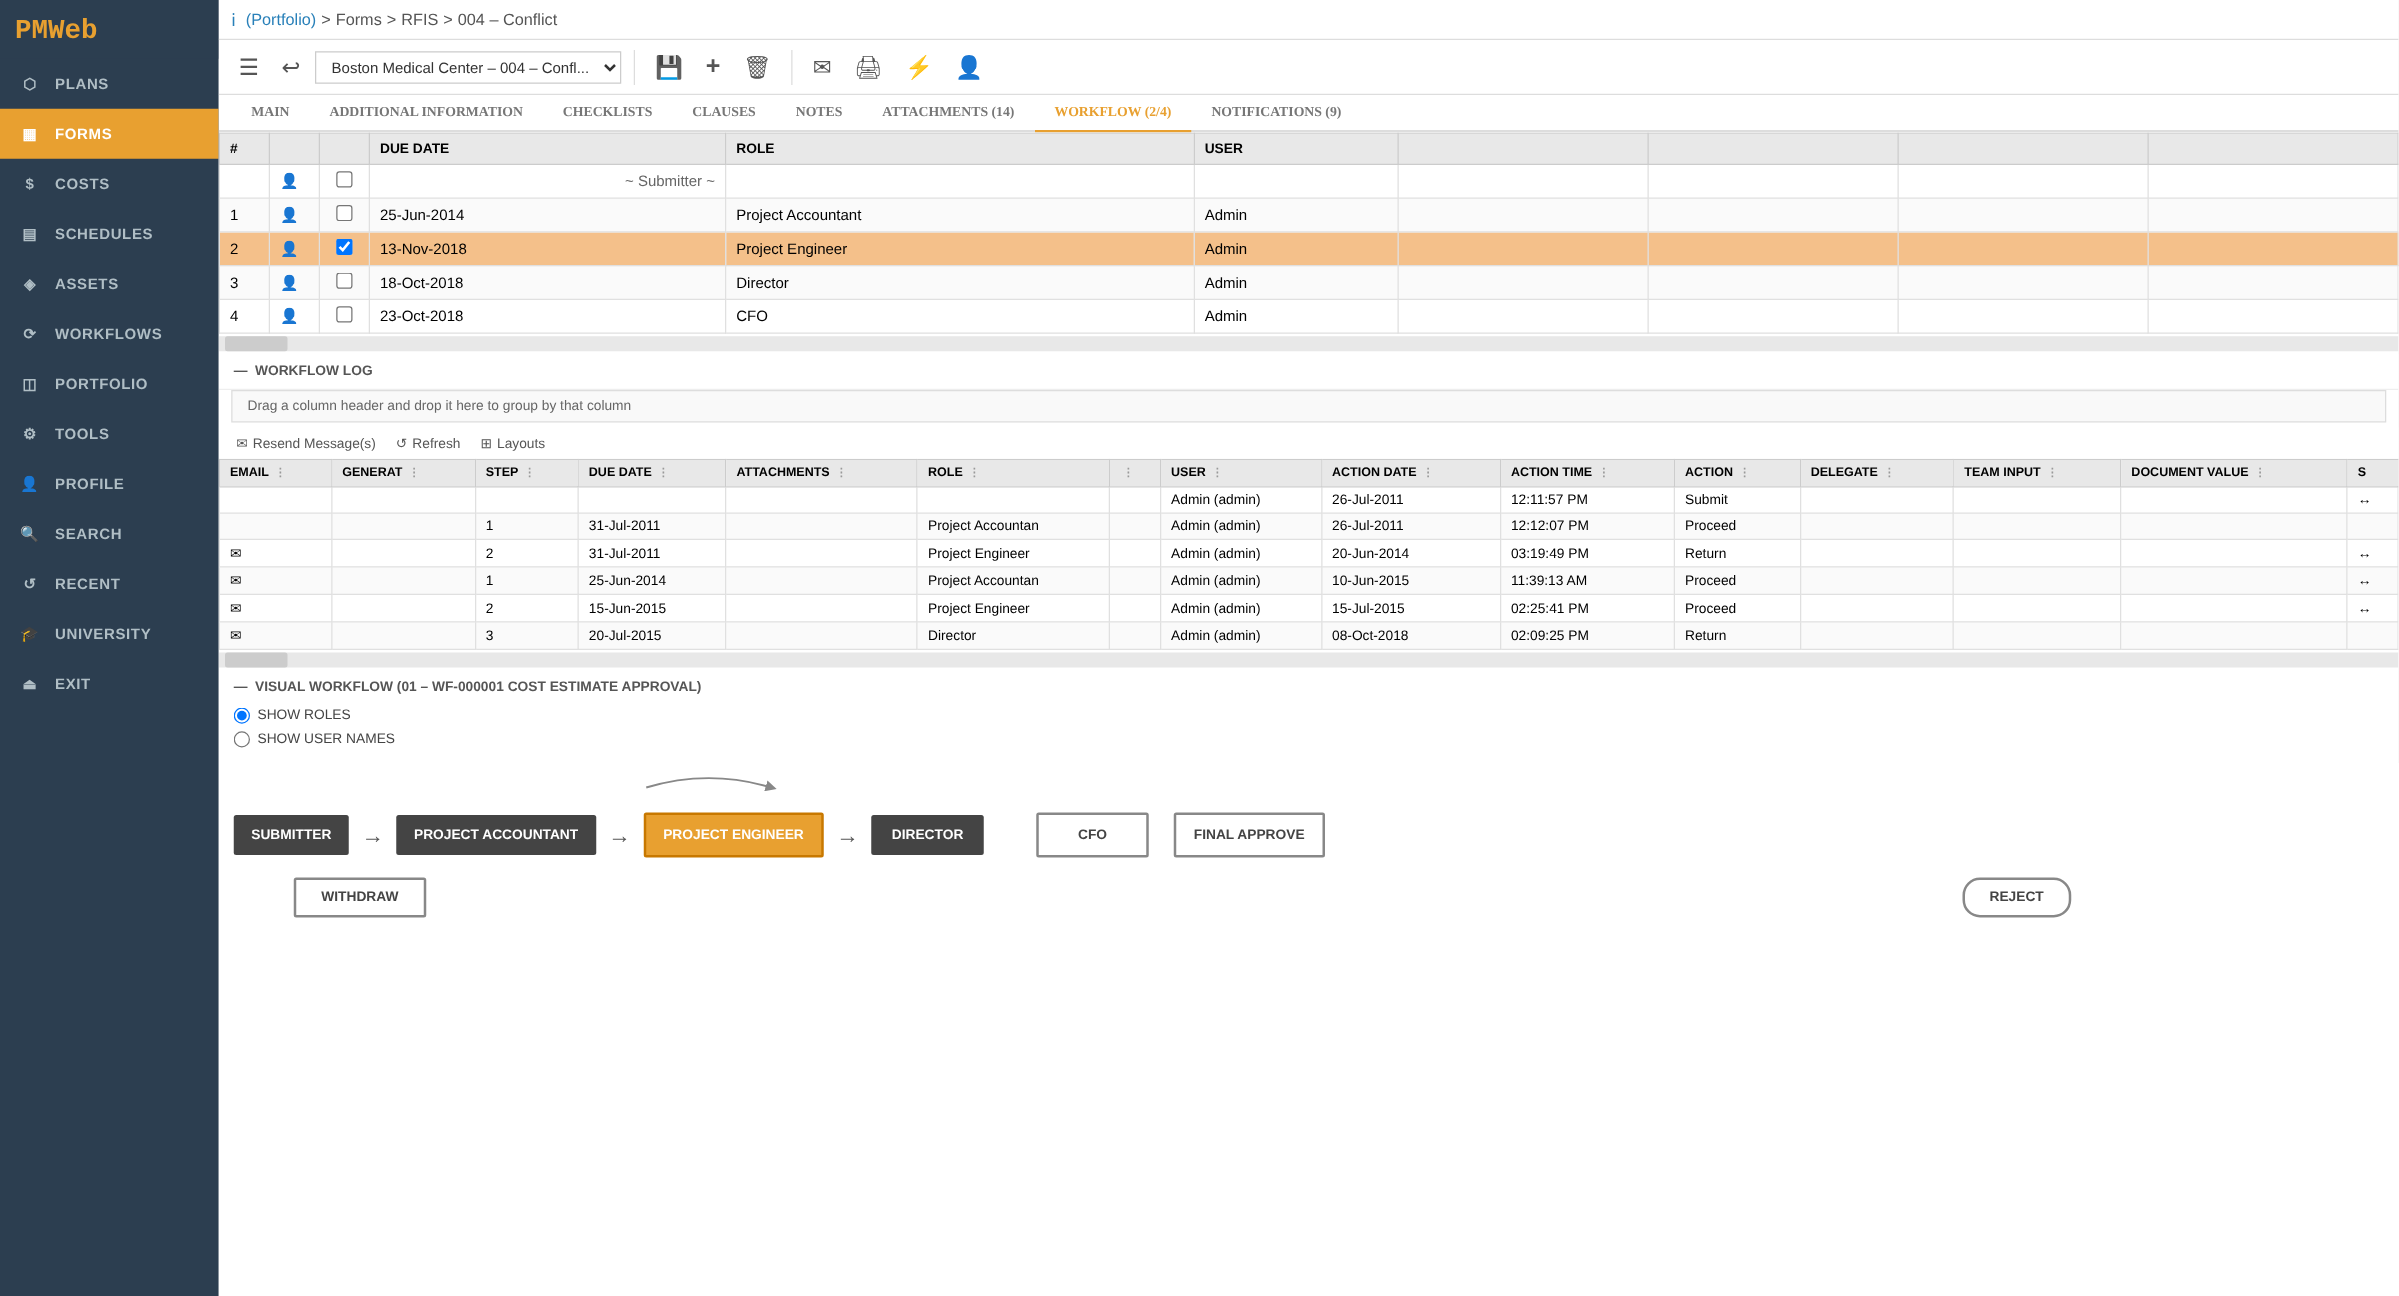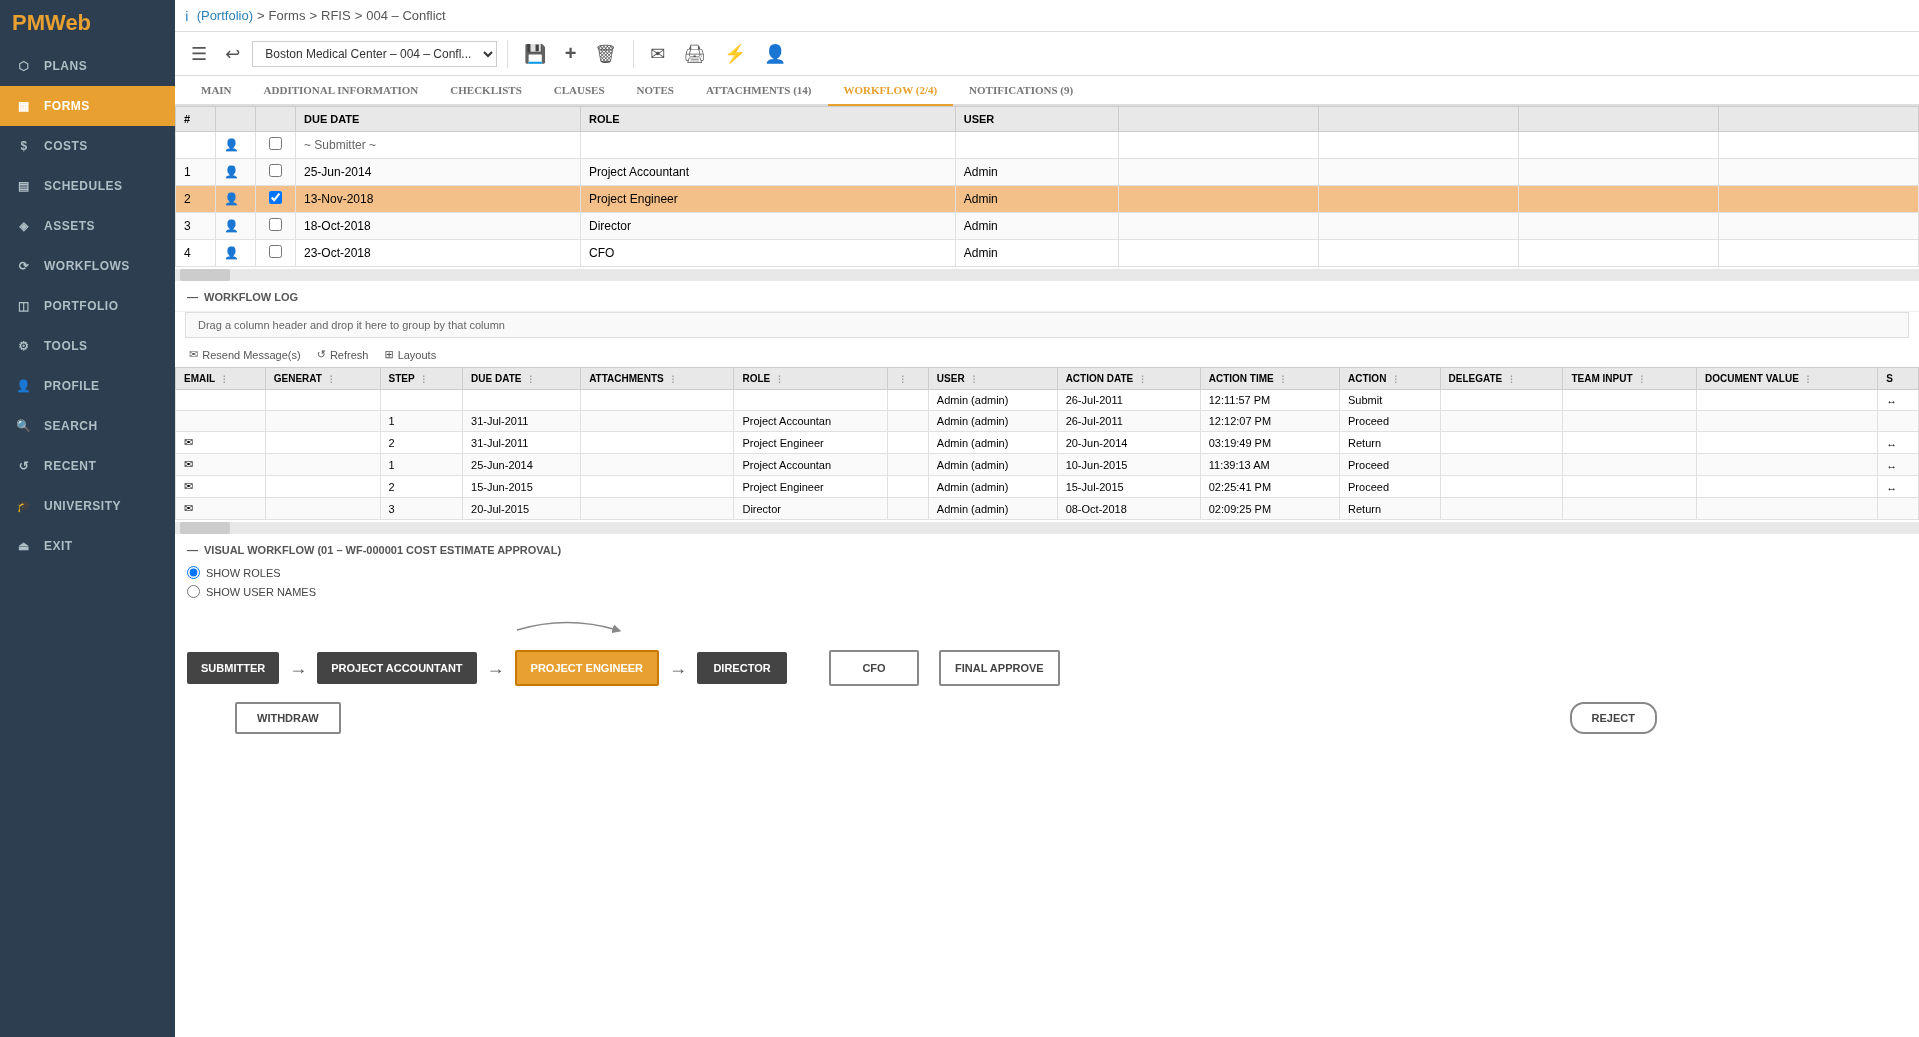--- a/index.html
+++ b/index.html
@@ -18,21 +18,21 @@
       background: #2c3e50;
       padding: 10px 12px;
       display: flex;
       align-items: center;
     }
     .logo-text {
       color: white;
       font-size: 22px;
       font-weight: bold;
     }
-    .logo-text span { color: #e8a030; }
+    .logo-text span { color: #e8a030; font-family: Liberation Mono, monospace; }
     .sidebar-nav { flex: 1; overflow-y: auto; }
     .nav-item {
       display: flex;
       align-items: center;
       padding: 10px 14px;
       color: #b0bec5;
       cursor: pointer;
       font-size: 12px;
       font-weight: bold;
       letter-spacing: 0.5px;
@@ -206,21 +206,21 @@
     .log-table tr:nth-child(even) { background: #fafafa; }
 
     
     .visual-workflow-section { padding: 8px 12px; }
     .visual-workflow-header {
       font-size: 11px; font-weight: bold; color: #555;
       display: flex; align-items: center; gap: 6px;
       margin-bottom: 10px;
     }
     .radio-group { display: flex; flex-direction: column; gap: 6px; margin-bottom: 12px; }
-    .radio-item { display: flex; align-items: center; gap: 6px; font-size: 11px; color: #444; }
+    .radio-item { display: flex; gap: 6px; font-size: 11px; color: #444; }
     .radio-item input[type="radio"] { margin: 0; }
     .wf-box {
       padding: 10px 14px;
       font-size: 11px;
       font-weight: bold;
       color: white;
       text-align: center;
       min-width: 90px;
       border-radius: 2px;
       cursor: pointer;
@@ -376,21 +376,21 @@
             <th style="width:200px;"></th>
             <th style="width:200px;"></th>
           </tr>
         </thead>
         <tbody>
 
           <tr>
             <td></td>
             <td><span style="color:#888;">👤</span></td>
             <td class="checkbox-cell"><input type="checkbox" style=""></td>
-            <td style="color:#666;">~ Submitter ~</td>
+            <td style="color:#666;text-align:right;">~ Submitter ~</td>
             <td></td>
             <td></td>
             <td></td>
             <td></td>
             <td></td>
             <td></td>
           </tr>
 
           <tr>
             <td>1</td>

